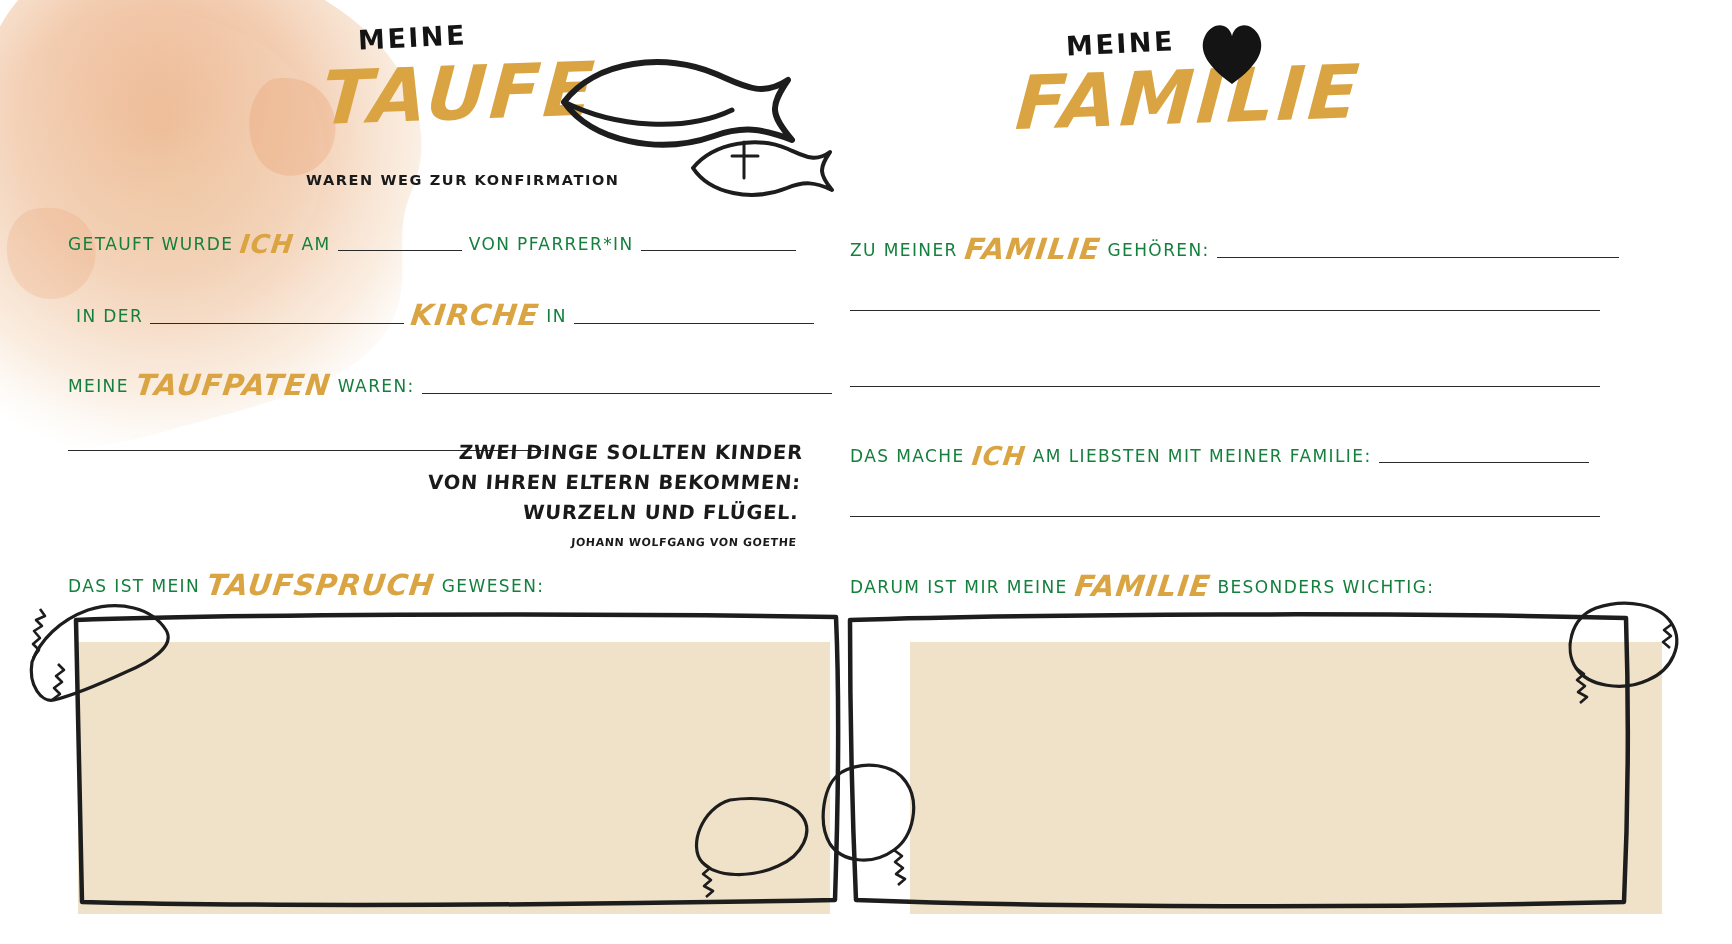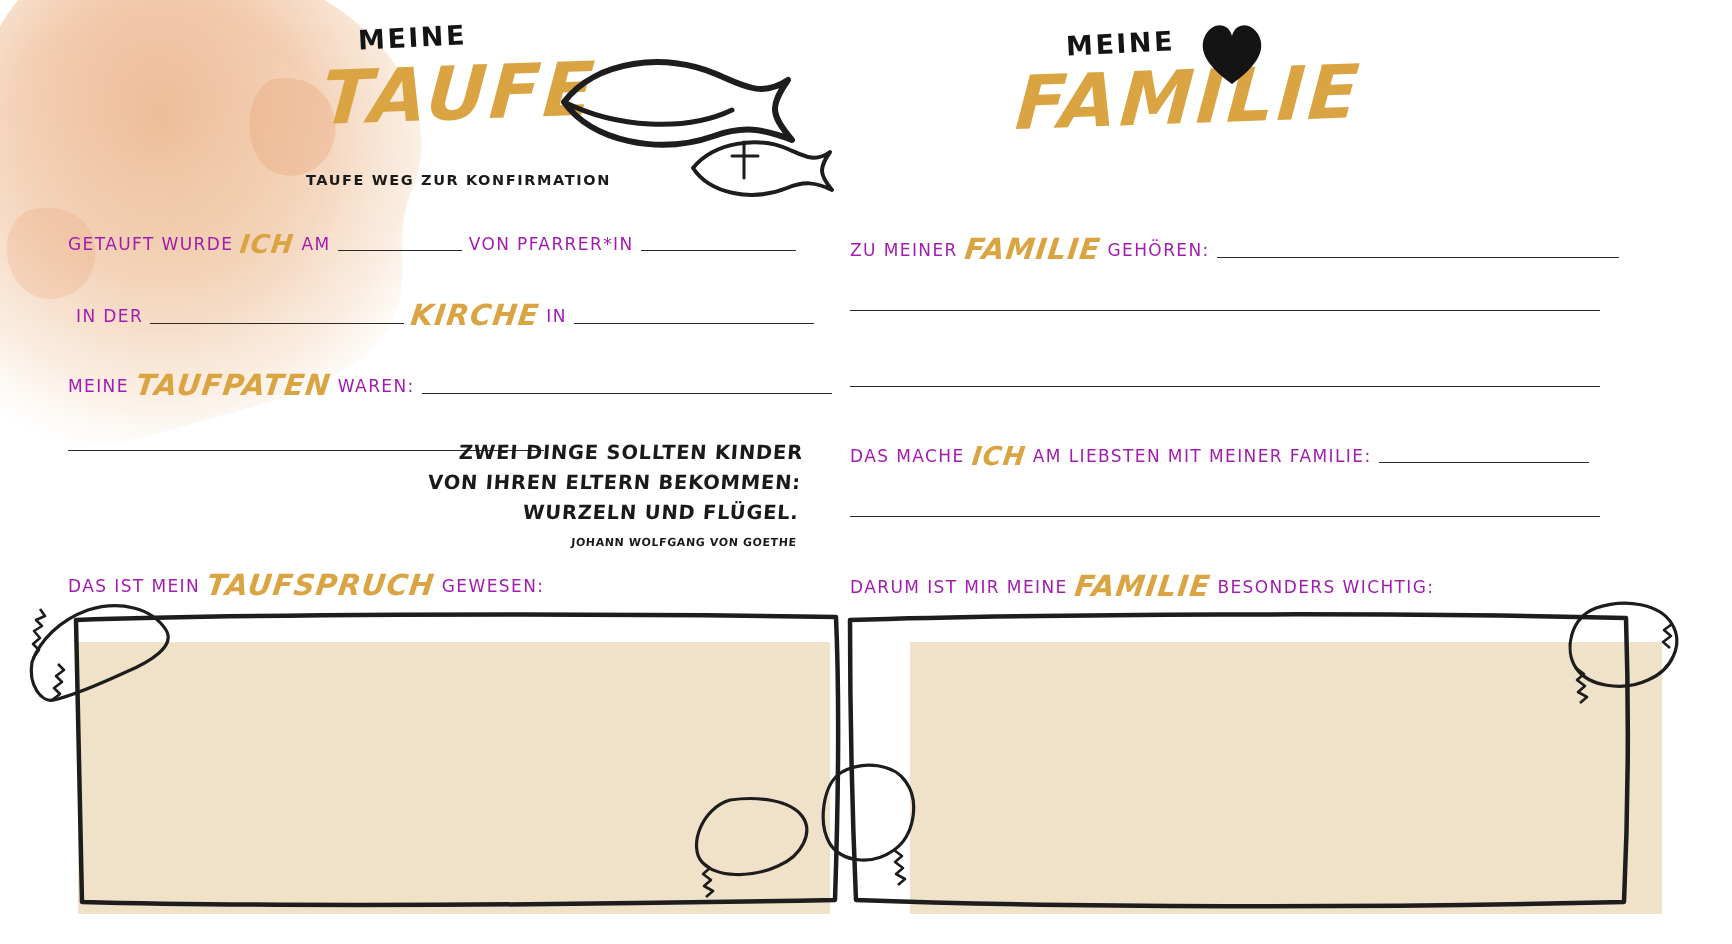--- a/index.html
+++ b/index.html
@@ -72,21 +72,21 @@
   .row {
     position: absolute;
     display: flex;
     align-items: baseline;
     white-space: nowrap;
   }
   .lbl {
     font-family: "DejaVu Sans", sans-serif;
     font-size: 17px;
     letter-spacing: 1.4px;
-    color: #a21caf;
+    color: #15803d;
     text-transform: uppercase;
     text-align: center;
   }
   .accent {
     font-family: "DejaVu Sans", sans-serif;
     font-weight: bold;
     font-style: italic;
     font-size: 26px;
     letter-spacing: 1.2px;
     color: #d9a441;
@@ -172,21 +172,21 @@
 
 <div class="page page-left">
 
   <div class="head-block" style="left:358px; top:22px;">
     <div class="head-small">MEINE</div>
   </div>
   <div class="head-block" style="left:322px; top:58px;">
     <div class="head-big">TAUFE</div>
   </div>
   <div class="head-block" style="left:306px; top:172px;">
-    <div class="head-sub">TAUFE WEG ZUR KONFIRMATION</div>
+    <div class="head-sub">WAREN WEG ZUR KONFIRMATION</div>
   </div>
 
   <svg class="fish" style="left:556px; top:40px;" width="260" height="110" viewBox="0 0 260 110">
     <path d="M8,62 C40,20 110,12 160,34 C186,45 205,58 232,40 C214,66 214,74 236,100 C206,88 186,86 158,96 C104,115 36,102 8,62 Z" fill="none" stroke="#1d1d1d" stroke-width="6" stroke-linecap="round" stroke-linejoin="round"></path>
     <path d="M8,62 C60,88 130,92 176,70" fill="none" stroke="#1d1d1d" stroke-width="5" stroke-linecap="round"></path>
   </svg>
   <svg class="fish" style="left:688px; top:128px;" width="150" height="70" viewBox="0 0 150 70">
     <path d="M5,40 C26,14 70,8 100,21 C116,28 127,35 142,24 C131,40 131,46 144,62 C127,54 116,53 99,60 C64,74 22,66 5,40 Z" fill="none" stroke="#1d1d1d" stroke-width="4" stroke-linecap="round" stroke-linejoin="round"></path>
     <path d="M56,14 L56,50" stroke="#1d1d1d" stroke-width="3" stroke-linecap="round"></path>
     <path d="M44,28 L70,28" stroke="#1d1d1d" stroke-width="3" stroke-linecap="round"></path>

